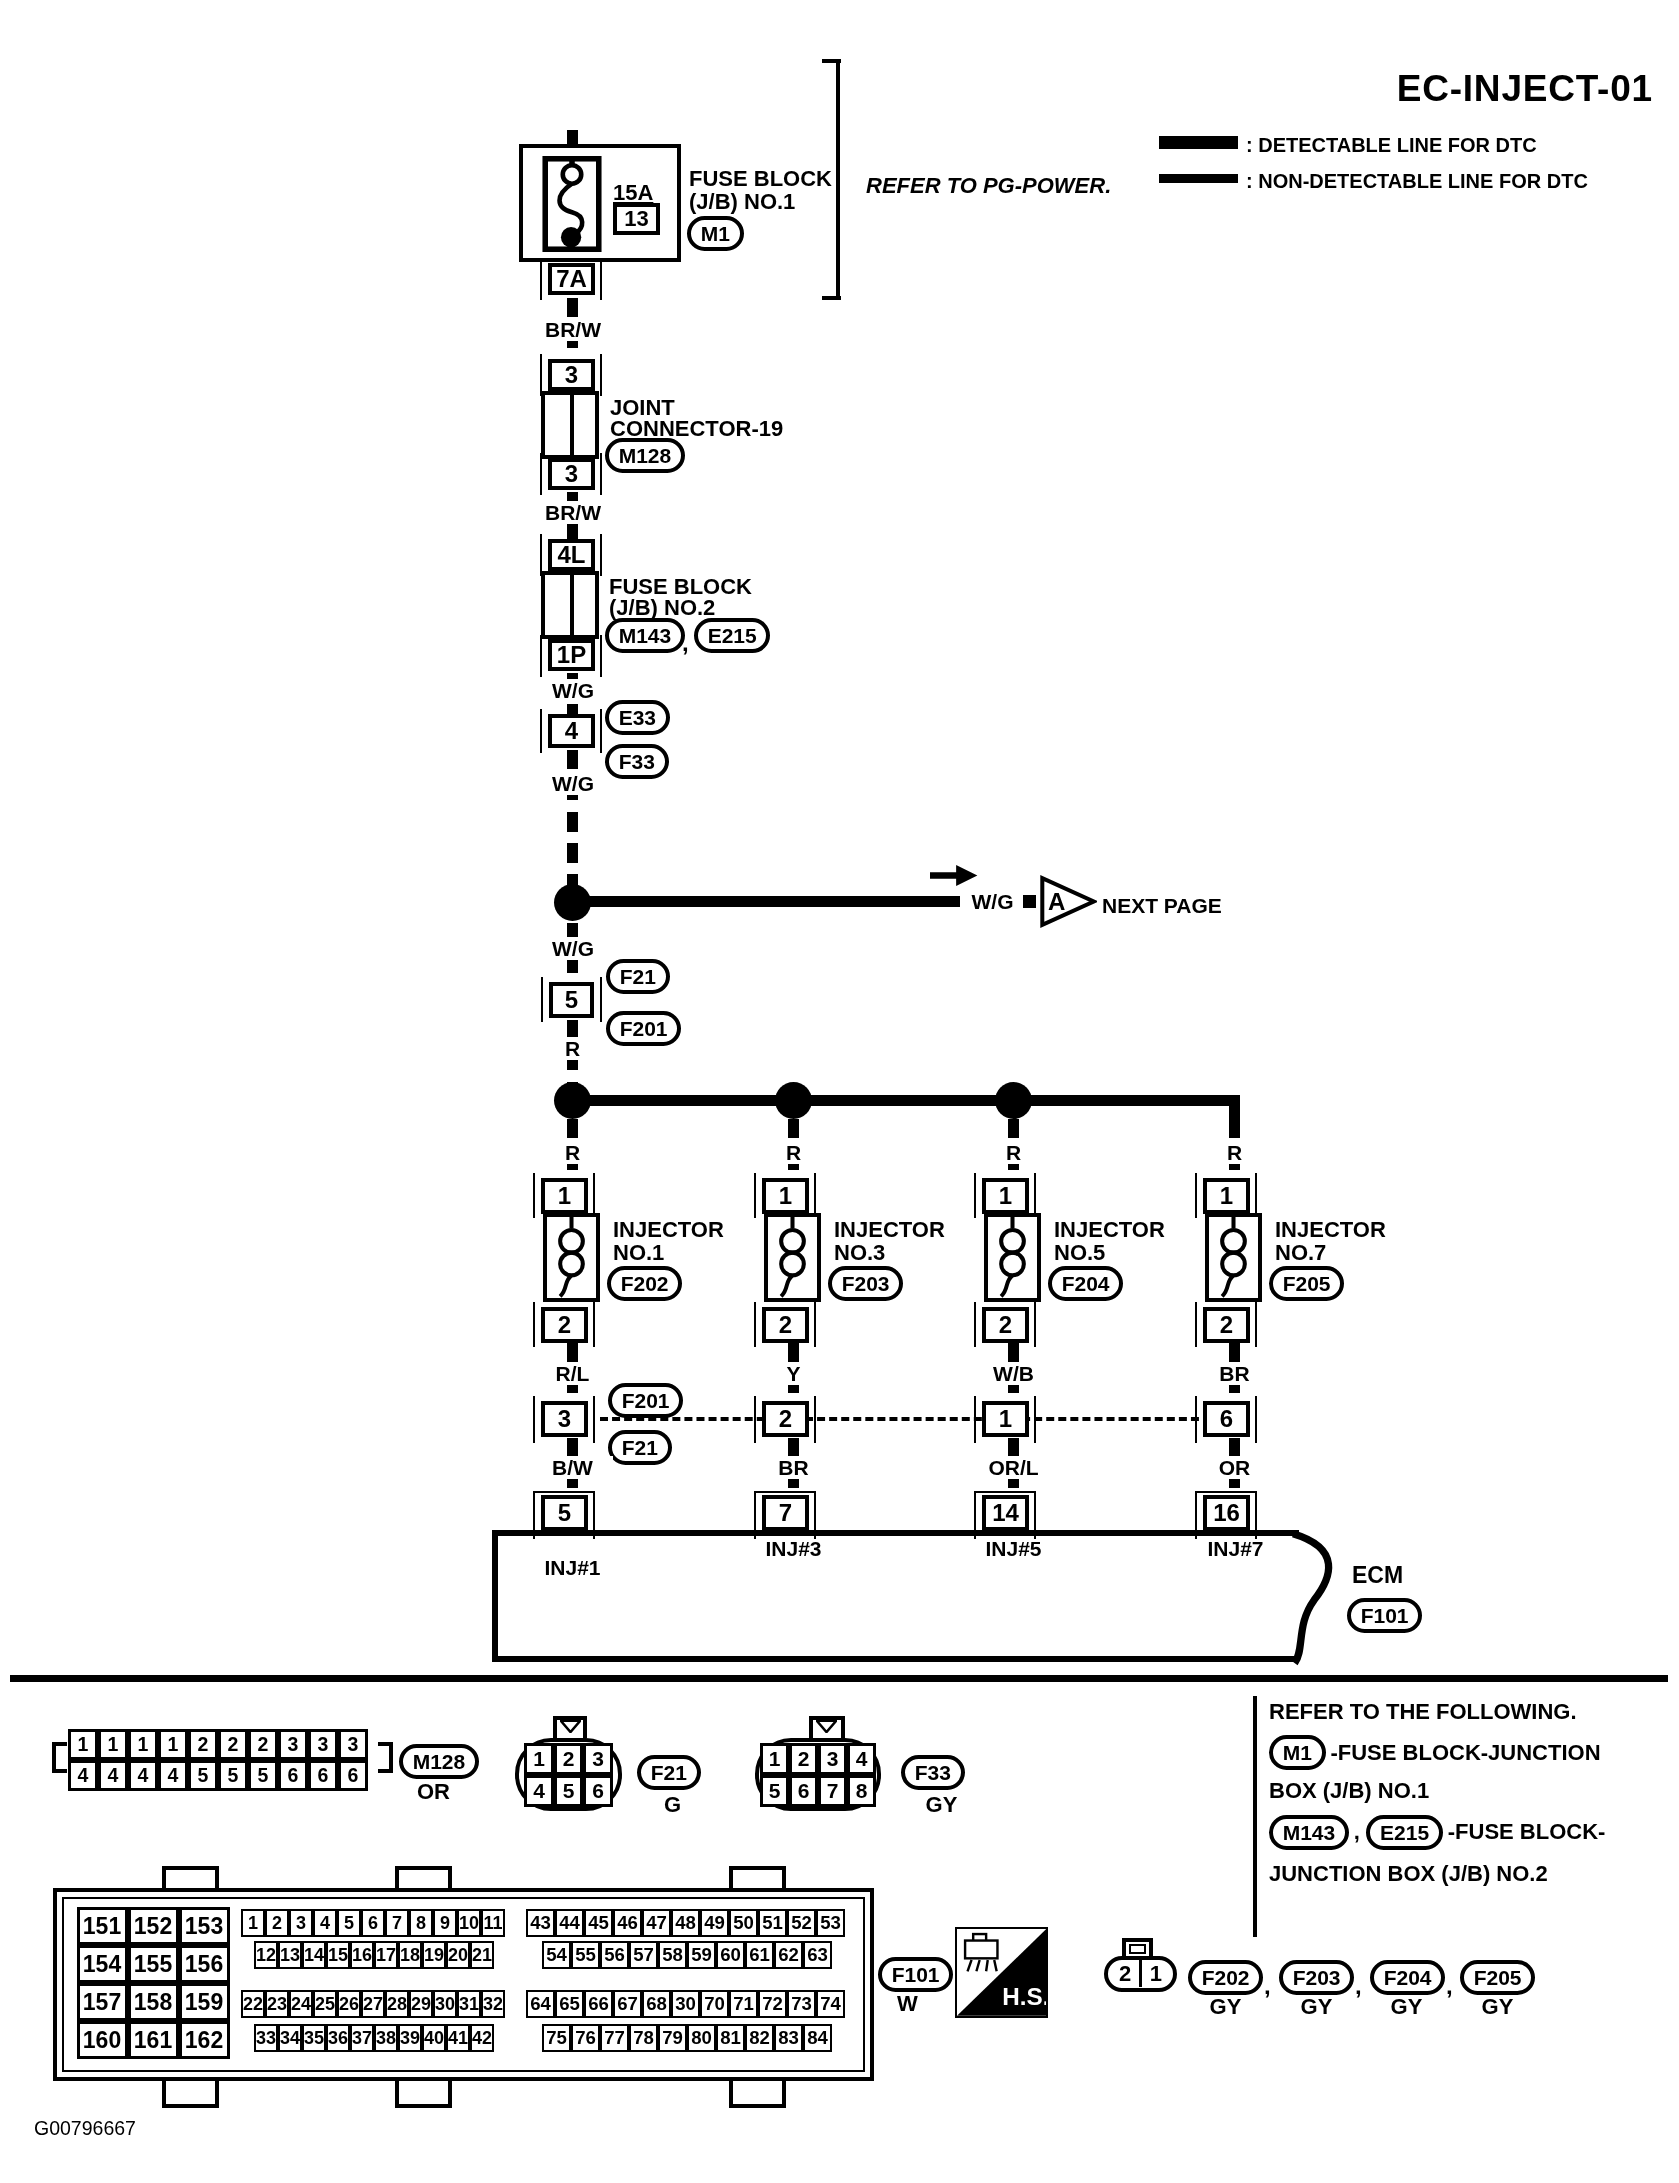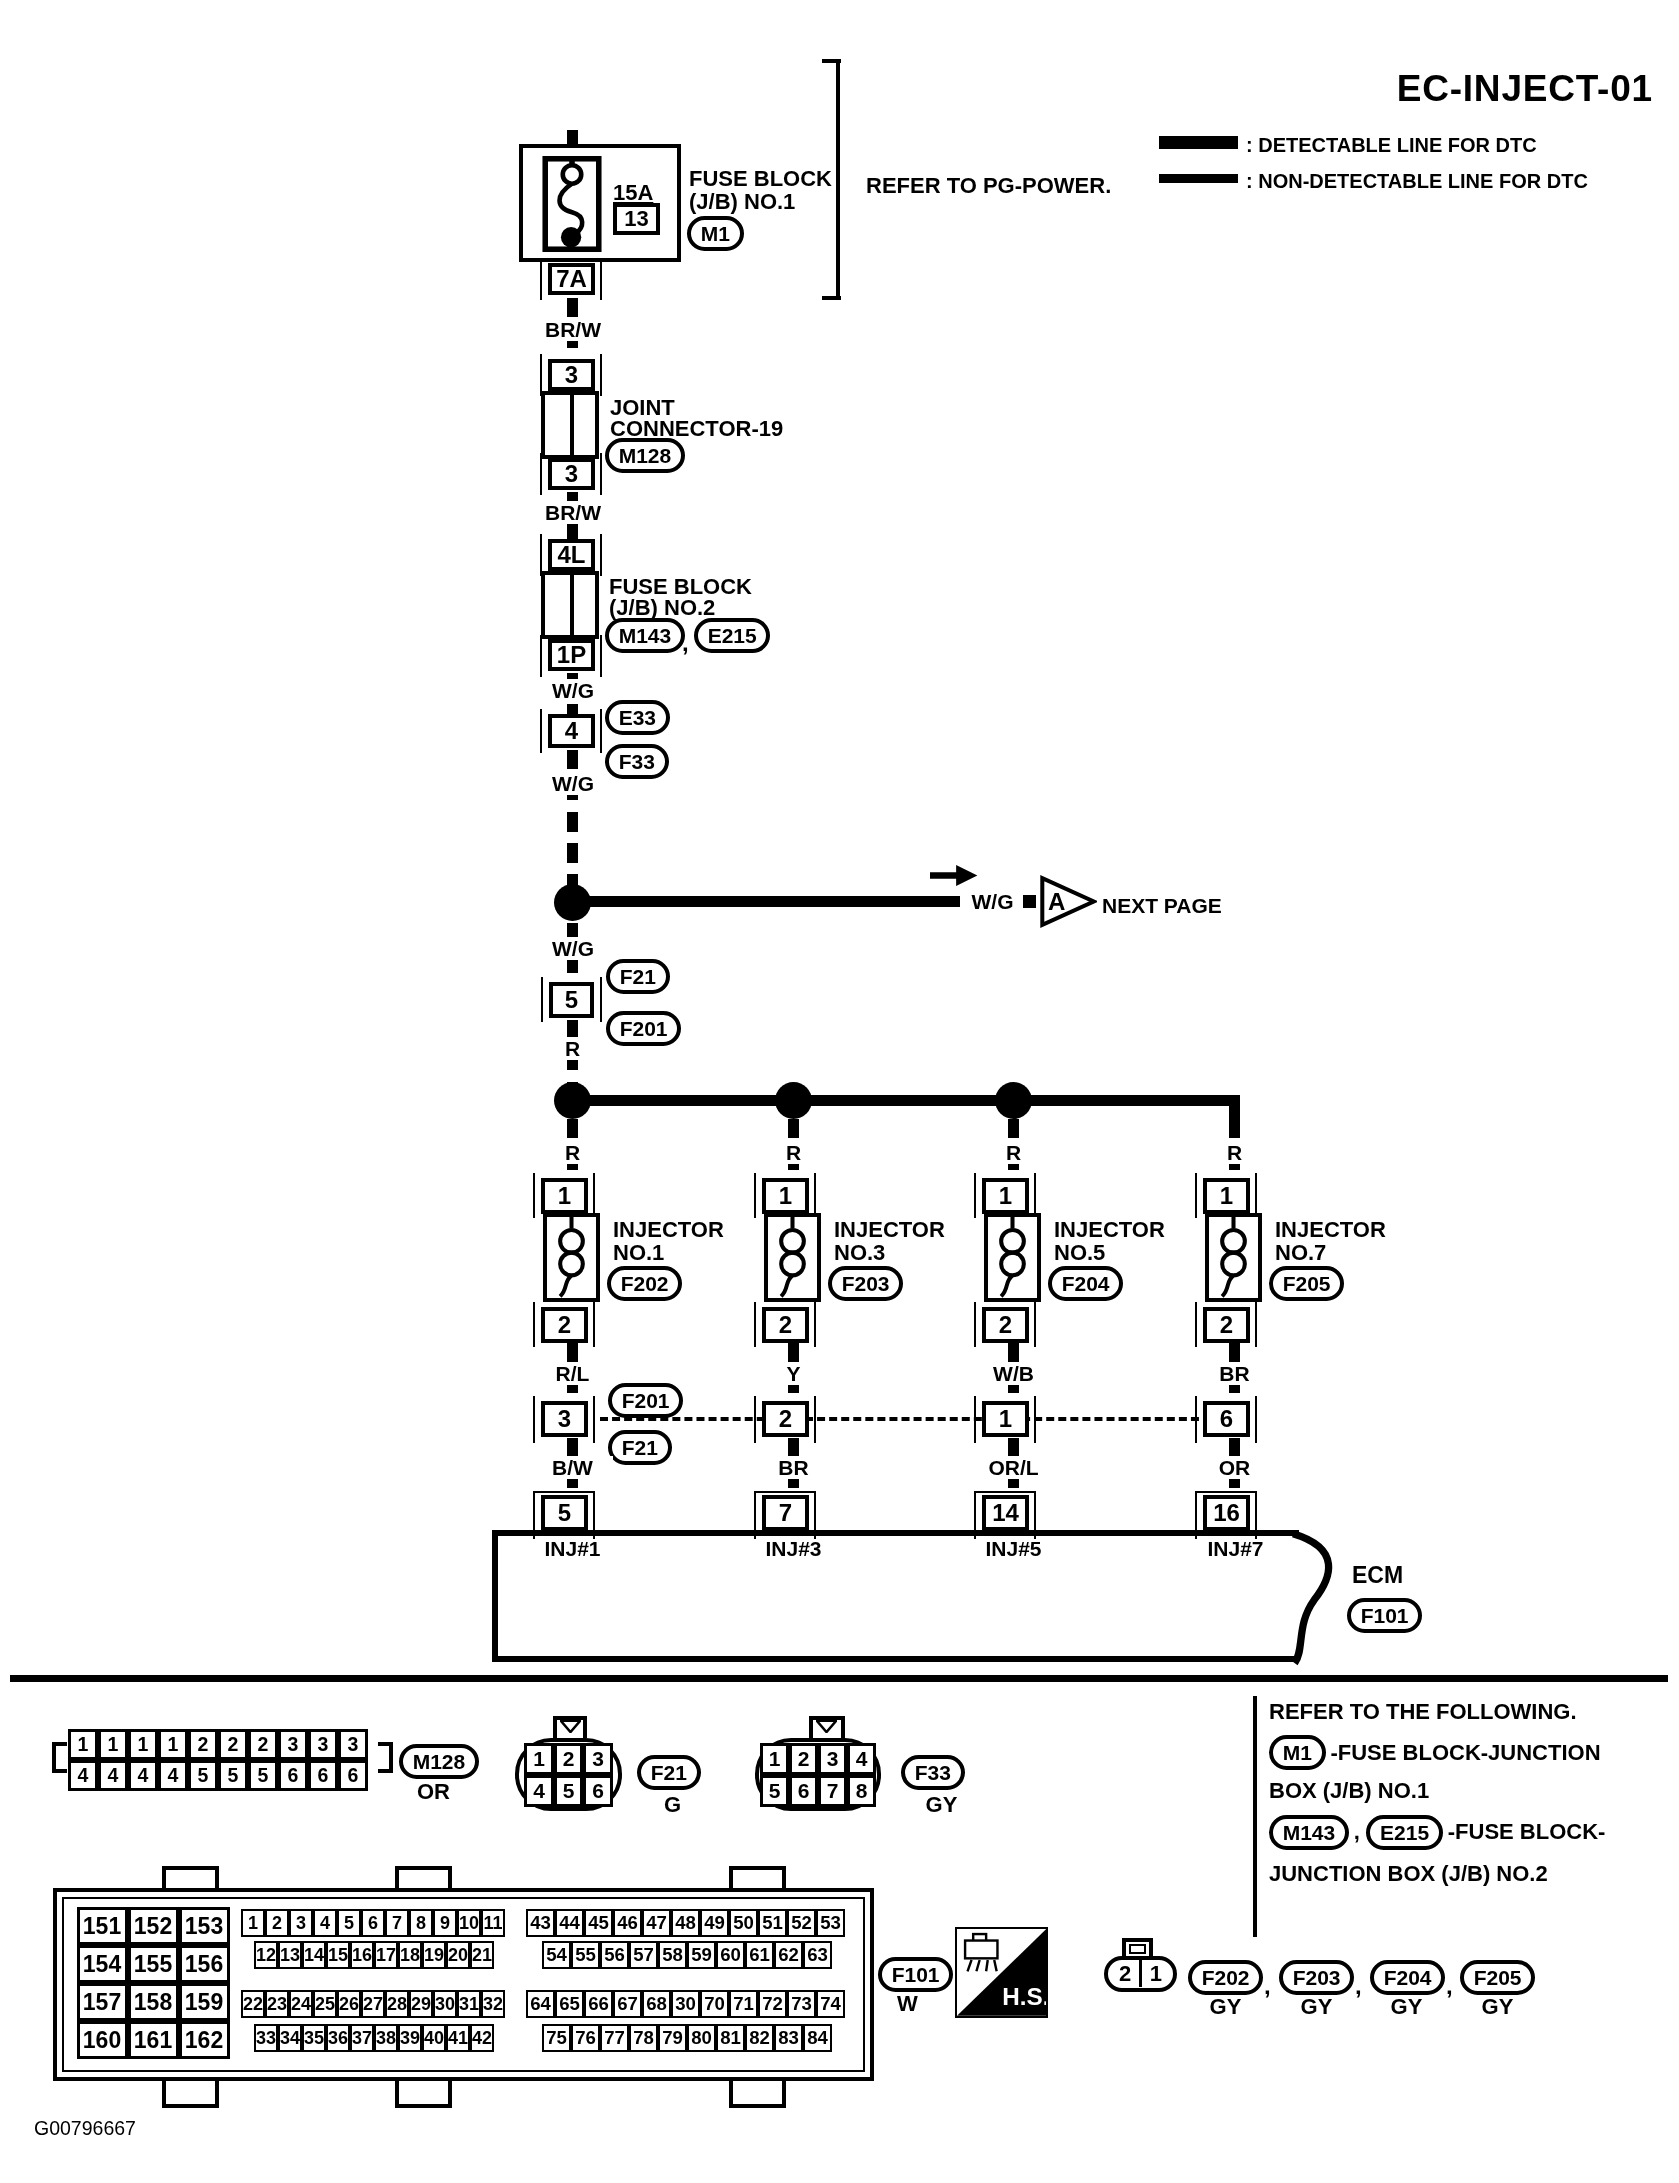--- a/index.html
+++ b/index.html
@@ -55,21 +55,21 @@
 
 <div id="canvas">
 
   <div class="title" style="left:1329px;top:70px;width:324px;text-align:right;">EC-INJECT-01</div>
 
   <div class="ws" style="left:1159px;top:136px;width:79px;height:13px;"></div>
   <div class="lbl" style="left:1246px;top:133px;font-size:20px;">: DETECTABLE LINE FOR DTC</div>
   <div class="ws" style="left:1159px;top:174px;width:79px;height:9px;"></div>
   <div class="lbl" style="left:1246px;top:169px;font-size:20px;">: NON-DETECTABLE LINE FOR DTC</div>
 
-  <div class="lbl" style="left:866px;top:173px;">REFER TO PG-POWER.</div>
+  <div class="lbl" style="left:866px;top:173px;font-style:italic;">REFER TO PG-POWER.</div>
 
   <div class="ws" style="left:836px;top:59px;width:4px;height:241px;"></div>
   <div class="ws" style="left:822px;top:59px;width:18.6px;height:4px;"></div>
   <div class="ws" style="left:822px;top:296px;width:18.6px;height:4px;"></div>
 
   <div class="ws" style="left:567px;top:130px;width:10.5px;height:16px;"></div>
 
   <div class="dev" style="left:519px;top:144px;width:154px;height:110px;"></div>
   <div class="abs" style="left:541px;top:156px;z-index:3;">
     <svg width="62" height="96" viewBox="0 0 64 104">
@@ -183,21 +183,21 @@
     <div class="pwrap" style="left:82px;top:224px;width:58px;height:45px;"></div>
     <div class="pbox" style="left:90px;top:229px;width:39px;height:27.6px;">2</div>
     <div class="wd" style="left:116px;top:265px;height:59px;"></div>
     <div class="wlbl" style="left:85px;top:284px;width:73px;">R/L</div>
     <div class="pwrap" style="left:82px;top:318px;width:58px;height:47px;"></div>
     <div class="pbox" style="left:90px;top:323px;width:39px;height:27.6px;">3</div>
     <div class="wd" style="left:116px;top:360px;height:57px;"></div>
     <div class="wlbl" style="left:81px;top:378px;width:81px;">B/W</div>
     <div class="pwrap top" style="left:82px;top:413px;width:58px;height:46px;"></div>
     <div class="pbox" style="left:90px;top:417px;width:39px;height:27.6px;">5</div>
-    <div class="wlbl" style="left:65px;top:459px;width:113px;background:transparent;">INJ#1</div>
+    <div class="wlbl" style="left:65px;top:478px;width:113px;background:transparent;">INJ#1</div>
   </div>
 
   <div class="abs" style="left:672px;top:1078px;width:243px;height:494px;">
     <div class="wd" style="left:116px;top:41px;height:58px;"></div>
     <div class="wlbl" style="left:90px;top:63px;width:63px;">R</div>
     <div class="pwrap" style="left:82px;top:95px;width:58px;height:45px;"></div>
     <div class="pbox" style="left:90px;top:100px;width:39px;height:27.6px;">1</div>
     <div class="dev" style="left:92px;top:135px;width:49px;height:81px;">
       <svg width="49" height="81" viewBox="0 0 60 100">
         <line x1="30" y1="0" x2="30" y2="14" stroke="#000" stroke-width="5"></line>

